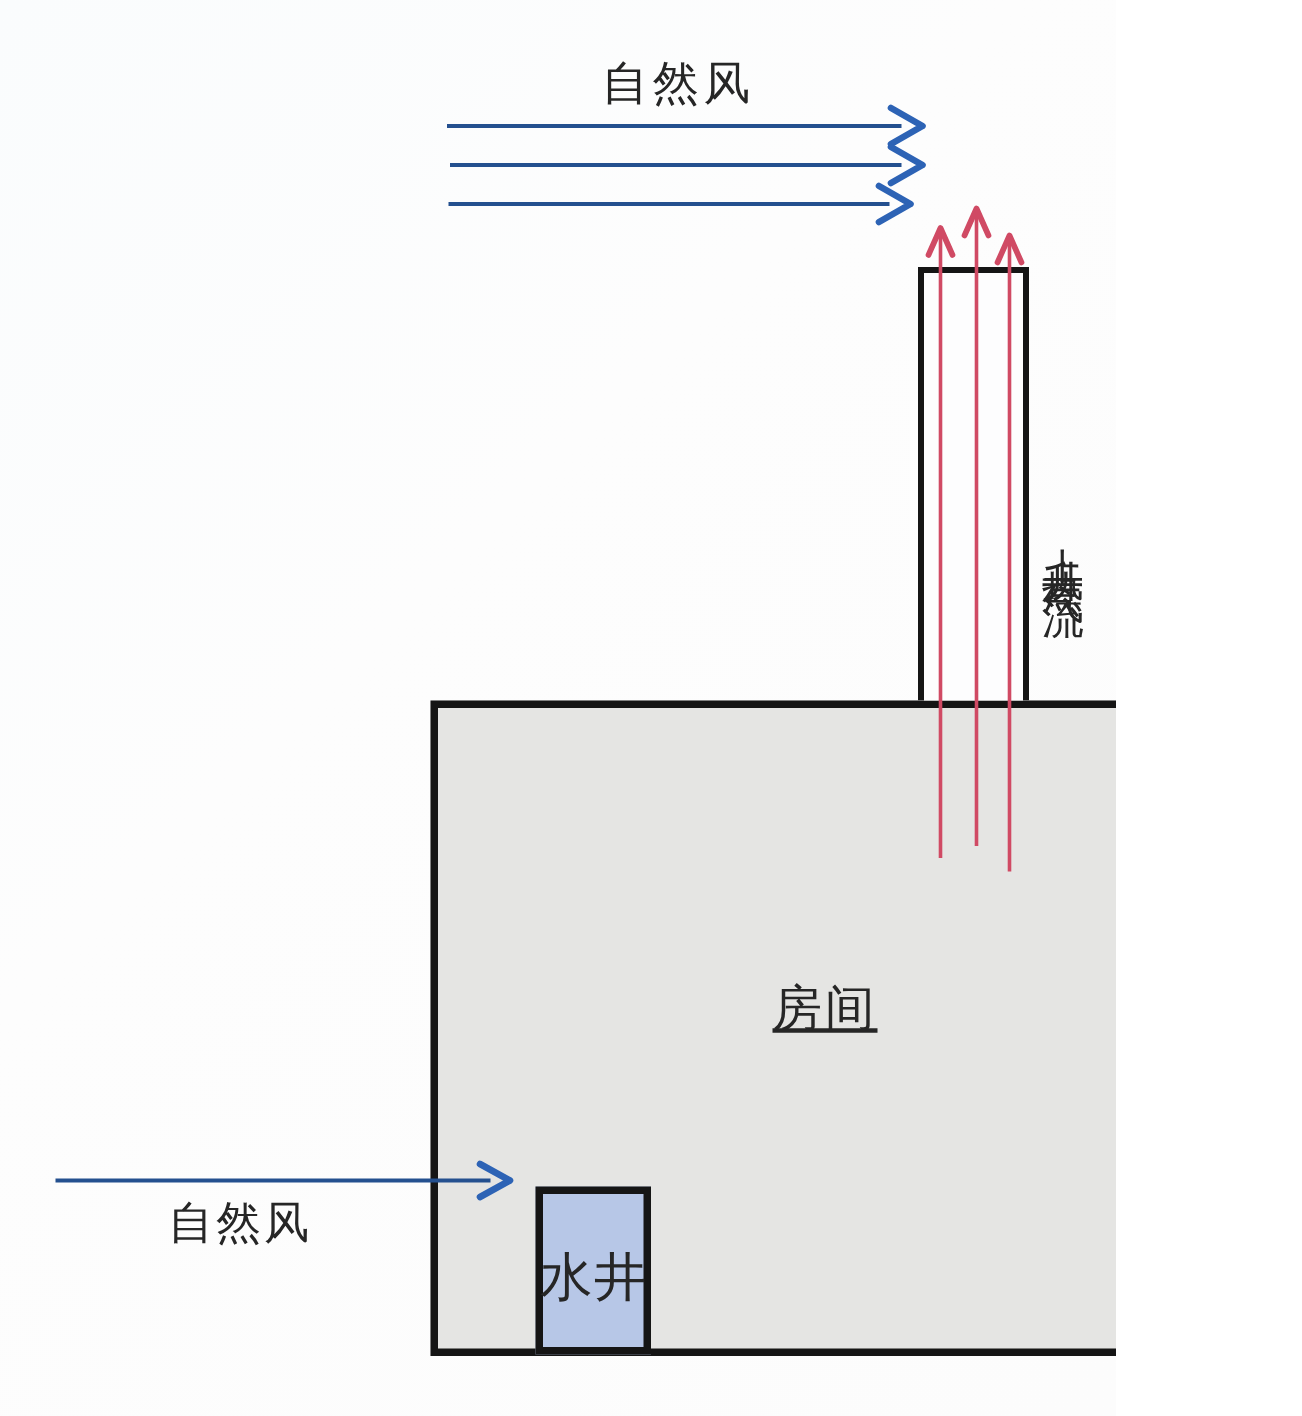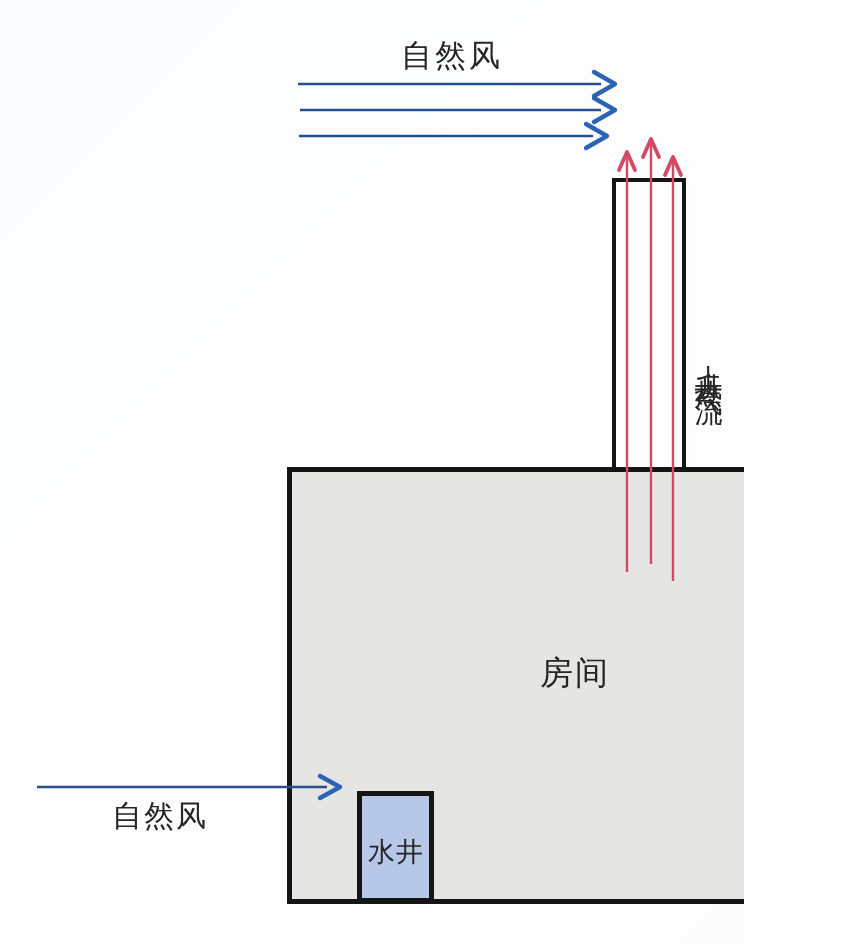--- a/index.html
+++ b/index.html
@@ -46,22 +46,22 @@
   .arrows .red-head{fill:none;stroke-width:3.8px;stroke-linecap:round;stroke-linejoin:round;}
   .lbl{
     position:absolute;
     color:#262626;
     transform:translate(-50%,-50%);
     white-space:nowrap;
     user-select:none;
   }
   .lbl-top-wind{left:452px;top:56px;font-size:31px;letter-spacing:3px;}
   .lbl-bottom-wind{left:160px;top:816px;font-size:30px;letter-spacing:2px;}
-  .lbl-room{left:575px;top:673px;font-size:33px;letter-spacing:2px;}
-  .lbl-well{left:396px;top:852px;font-size:27px;letter-spacing:1px;}
+  .lbl-room{left:550px;top:673px;font-size:33px;letter-spacing:2px;text-decoration:underline;}
+  .lbl-well{left:396px;top:852px;font-size:35px;letter-spacing:1px;}
   .lbl-rising{
     left:708px;top:362px;
     font-size:28px;
     writing-mode:vertical-rl;
     text-orientation:upright;
     letter-spacing:8px;
   }
 </style>
 </head>
 <body>

